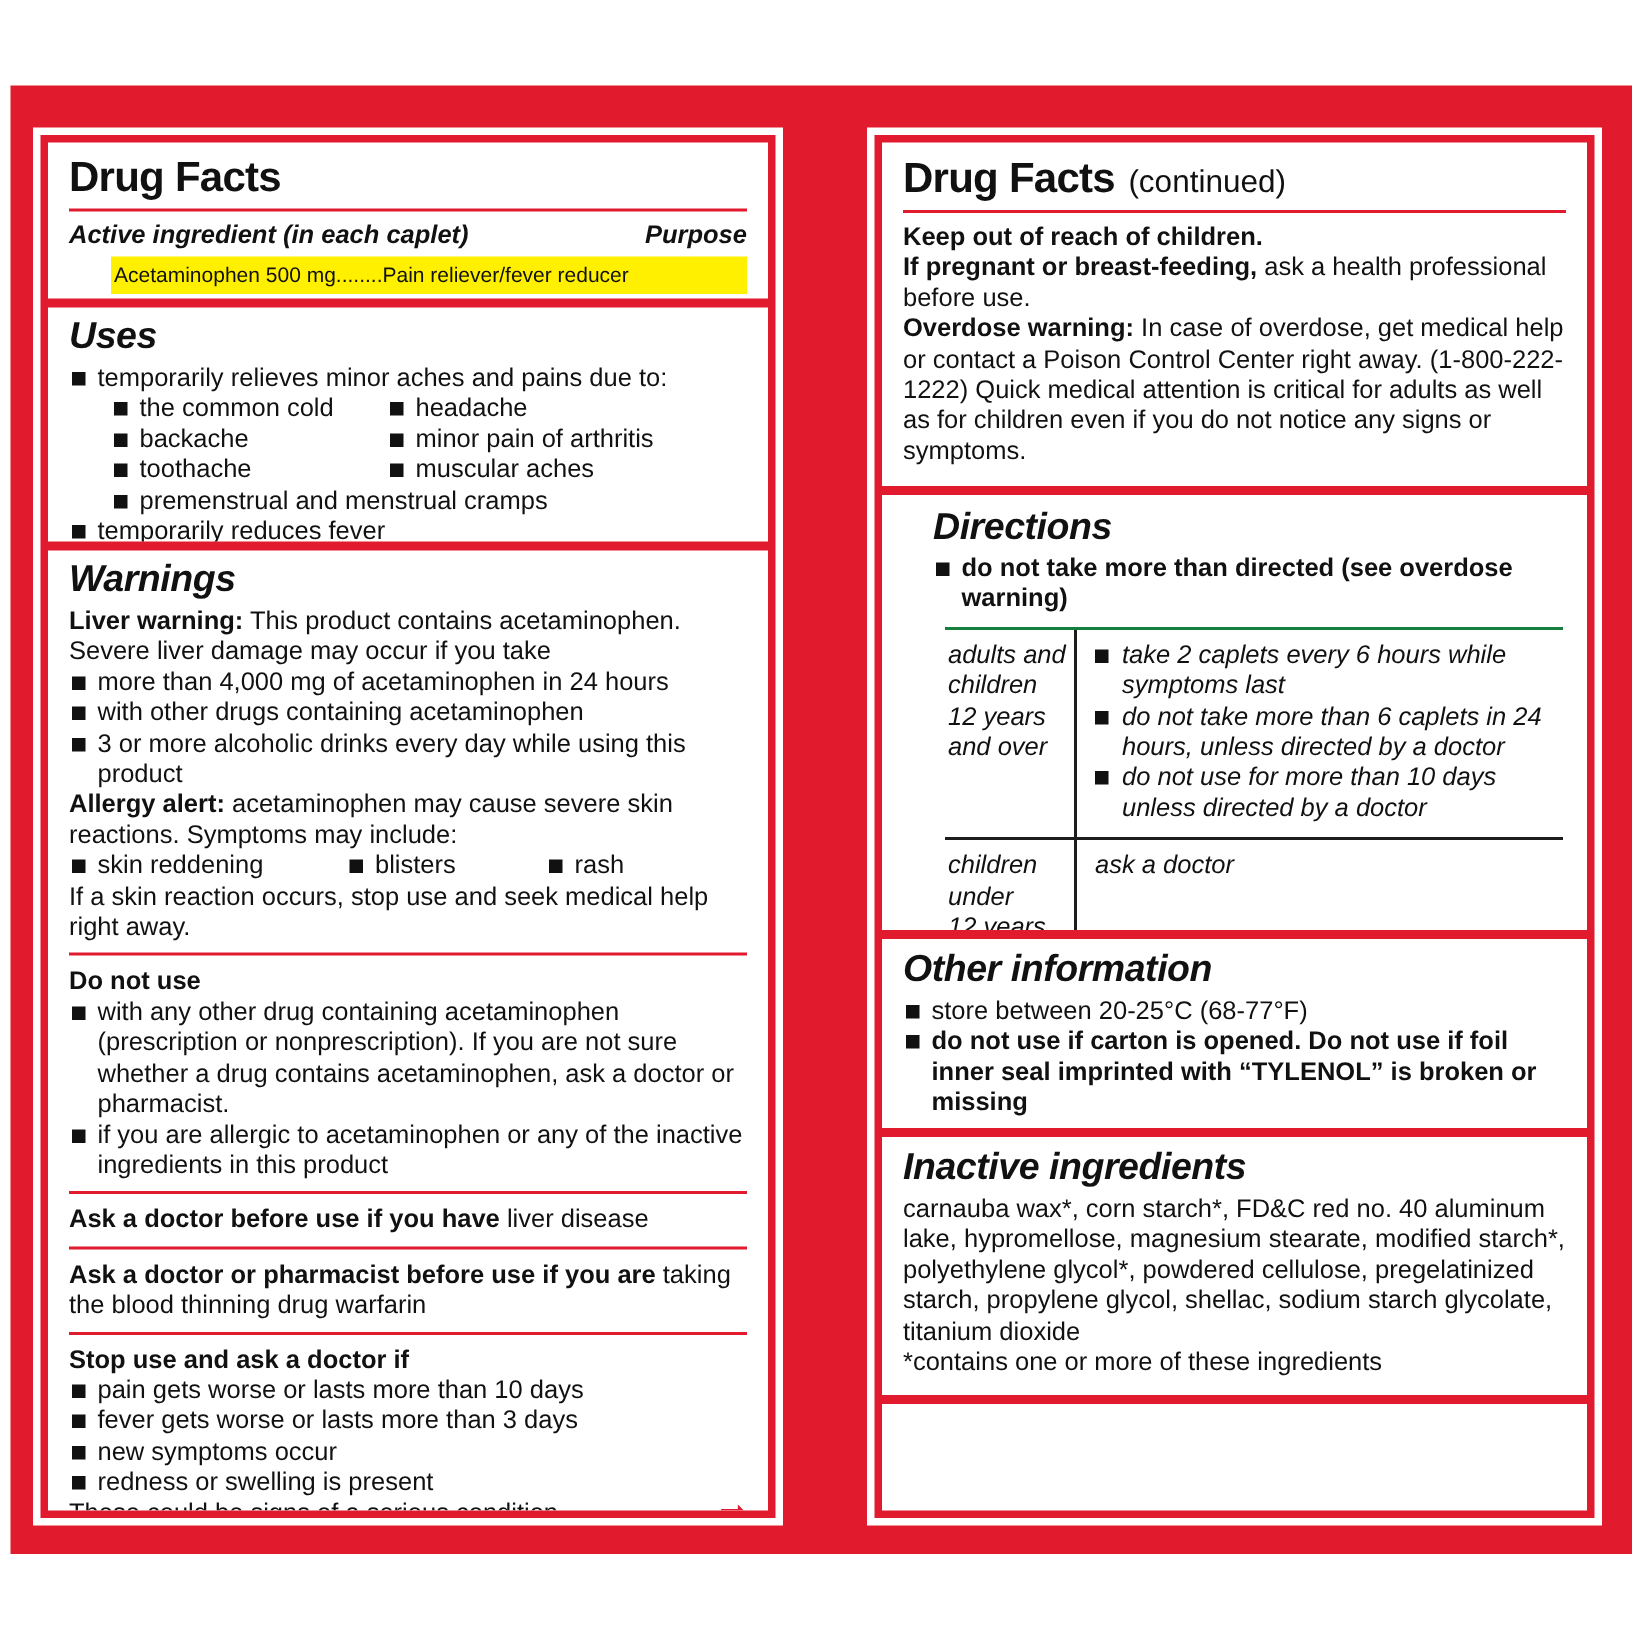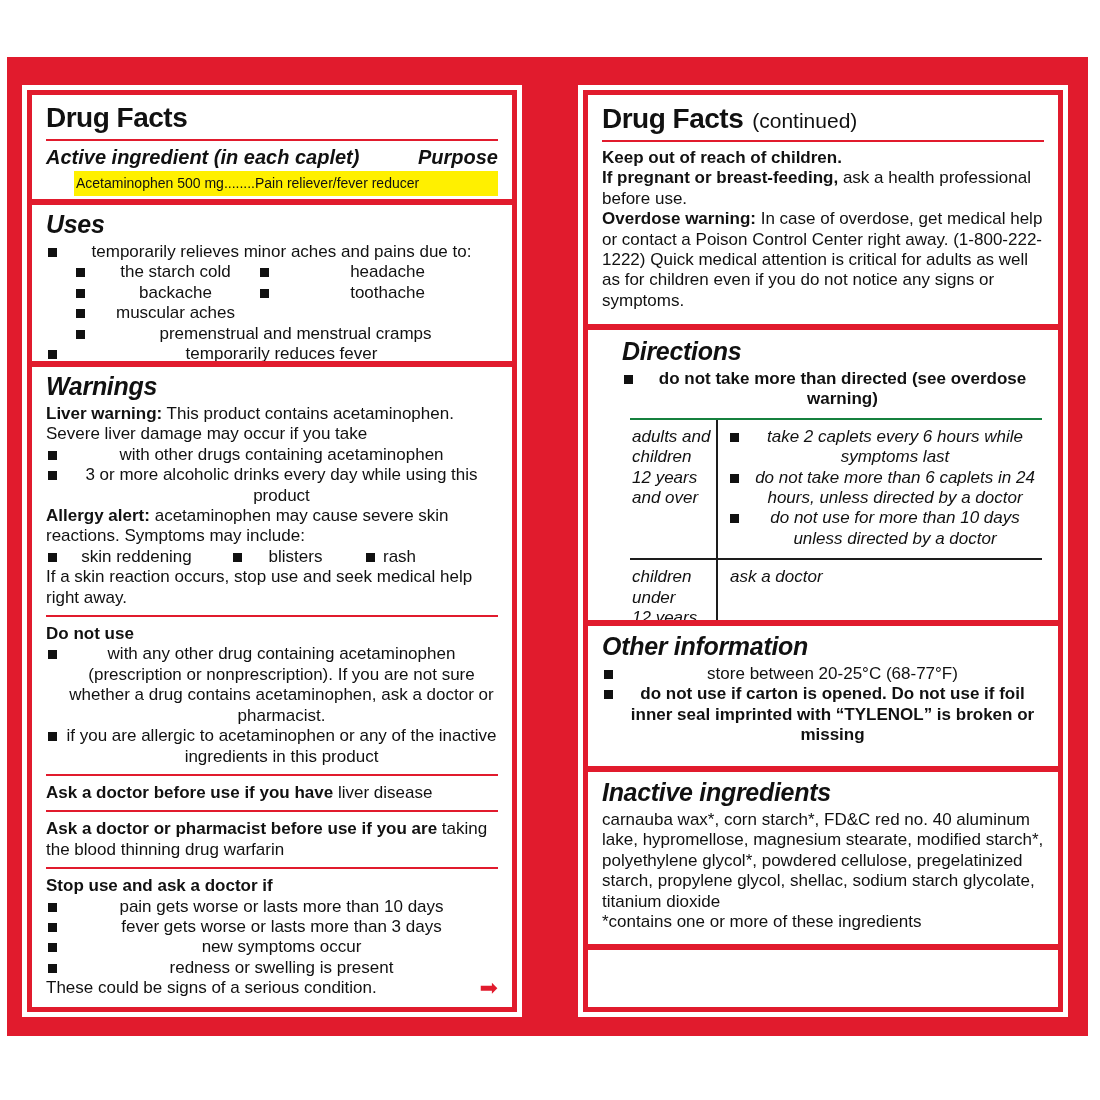--- a/index.html
+++ b/index.html
@@ -40,36 +40,36 @@
   .divider { height: 6px; background: #e11b2d; flex: none; }
 
   
   .sec-ai   { height: 104px; padding-top: 8px; }
   .sec-uses { height: 156px; padding-top: 5px; }
   .sec-warn { flex: 1; padding-top: 5px; }
 
   
   .sec-cont     { height: 229px; padding-top: 9px; }
   .sec-dir      { height: 290px; padding-top: 7px; padding-left: 34px; }
-  .sec-other    { height: 140px; padding-top: 6px; }
+  .sec-other    { height: 126px; padding-top: 6px; }
   .sec-inactive { height: 172px; padding-top: 6px; }
   .sec-q        { flex: 1; padding-top: 7px; }
 
   .df-title { font-size: 28px; font-weight: bold; margin: 0; line-height: 30px; letter-spacing: -0.5px; }
   .title-row { display: flex; align-items: baseline; gap: 9px; }
   .suffix { font-size: 21px; font-weight: normal; font-style: normal; }
   .rule { height: 2px; background: #e11b2d; margin: 6px 0; }
-  .ai-row { display: flex; justify-content: space-between; font-size: 20px; font-weight: bold; font-style: italic; margin-top: 1px; }
+  .ai-row { display: flex; justify-content: space-between; font-size: 17px; font-weight: bold; font-style: italic; margin-top: 1px; }
   .highlight { background: #fff000; margin-top: 4px; padding: 2px 2px; font-size: 14px; line-height: 21px; margin-left: 28px; }
 
   .sec-title { font-size: 25px; font-weight: bold; font-style: italic; margin: 0 0 4px 0; line-height: 28px; letter-spacing: -0.3px; }
   .para { margin: 0; }
   .bold { font-weight: bold; }
 
-  .b { position: relative; padding-left: 19px; text-align: center; }
+  .b { position: relative; padding-left: 19px; }
   .b::before {
     content: ""; position: absolute;
     left: 2px; top: 6px;
     width: 9px; height: 9px;
     background: #111111;
   }
   .uses-grid { display: grid; grid-template-columns: 184px 1fr; margin-left: 28px; }
   .wide { margin-left: 28px; }
   .symptom-row { display: flex; gap: 23px; }
   .sym1 { width: 162px; }
@@ -111,35 +111,37 @@
           <span>Acetaminophen 500 mg........Pain reliever/fever reducer</span>
         </div>
       </section>
 
       <div class="divider"></div>
 
       <section class="sec sec-uses">
         <h2 class="sec-title">Uses</h2>
         <div class="b"><span>temporarily relieves minor aches and pains due to:</span></div>
         <div class="uses-grid">
-          <div class="b"><span>the starch cold</span></div>
+          <div class="b"><span>the common cold</span></div>
           <div class="b"><span>headache</span></div>
           <div class="b"><span>backache</span></div>
+          <div class="b"><span>minor pain of arthritis</span></div>
           <div class="b"><span>toothache</span></div>
           <div class="b"><span>muscular aches</span></div>
         </div>
         <div class="b wide"><span>premenstrual and menstrual cramps</span></div>
         <div class="b"><span>temporarily reduces fever</span></div>
       </section>
 
       <div class="divider"></div>
 
       <section class="sec sec-warn">
         <h2 class="sec-title">Warnings</h2>
         <p class="para"><b>Liver warning:</b> <span>This product contains acetaminophen. Severe liver damage may occur if you take</span></p>
+        <div class="b"><span>more than 4,000 mg of acetaminophen in 24 hours</span></div>
         <div class="b"><span>with other drugs containing acetaminophen</span></div>
         <div class="b"><span>3 or more alcoholic drinks every day while using this product</span></div>
         <p class="para"><b>Allergy alert:</b> <span>acetaminophen may cause severe skin reactions. Symptoms may include:</span></p>
         <div class="symptom-row">
           <div class="b sym1"><span>skin reddening</span></div>
           <div class="b sym2"><span>blisters</span></div>
           <div class="b"><span>rash</span></div>
         </div>
         <p class="para">If a skin reaction occurs, stop use and seek medical help right away.</p>
 

